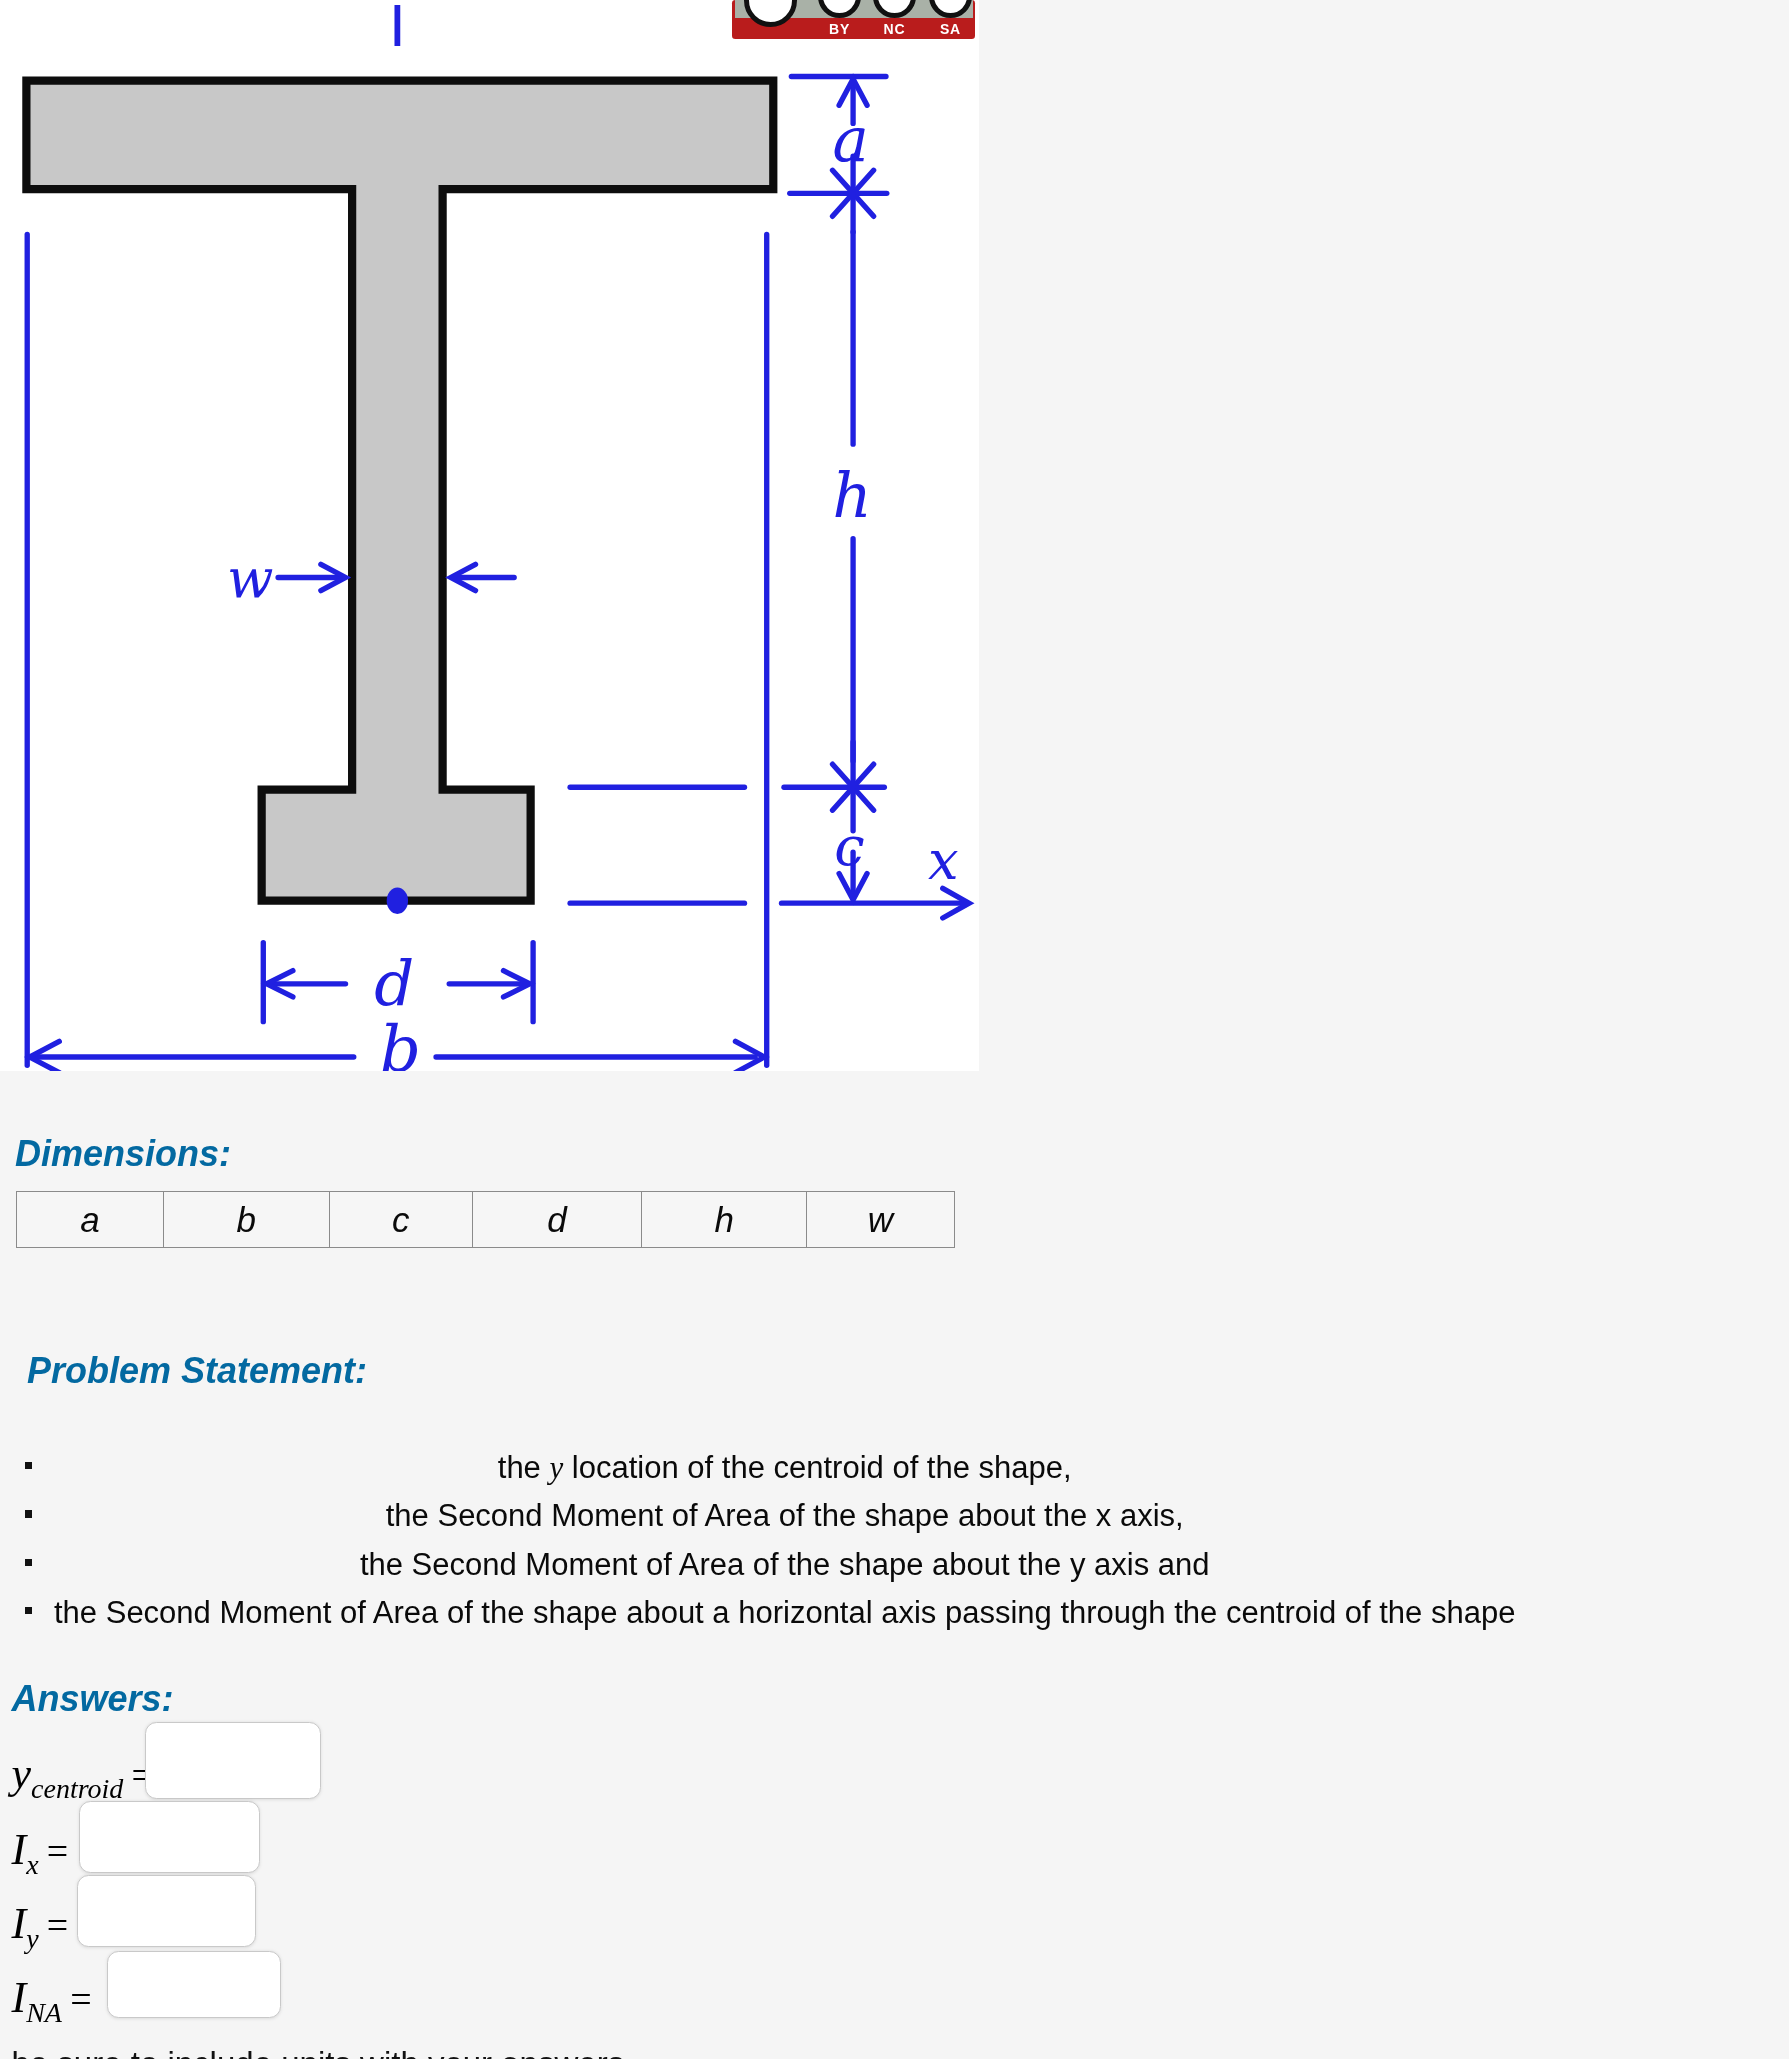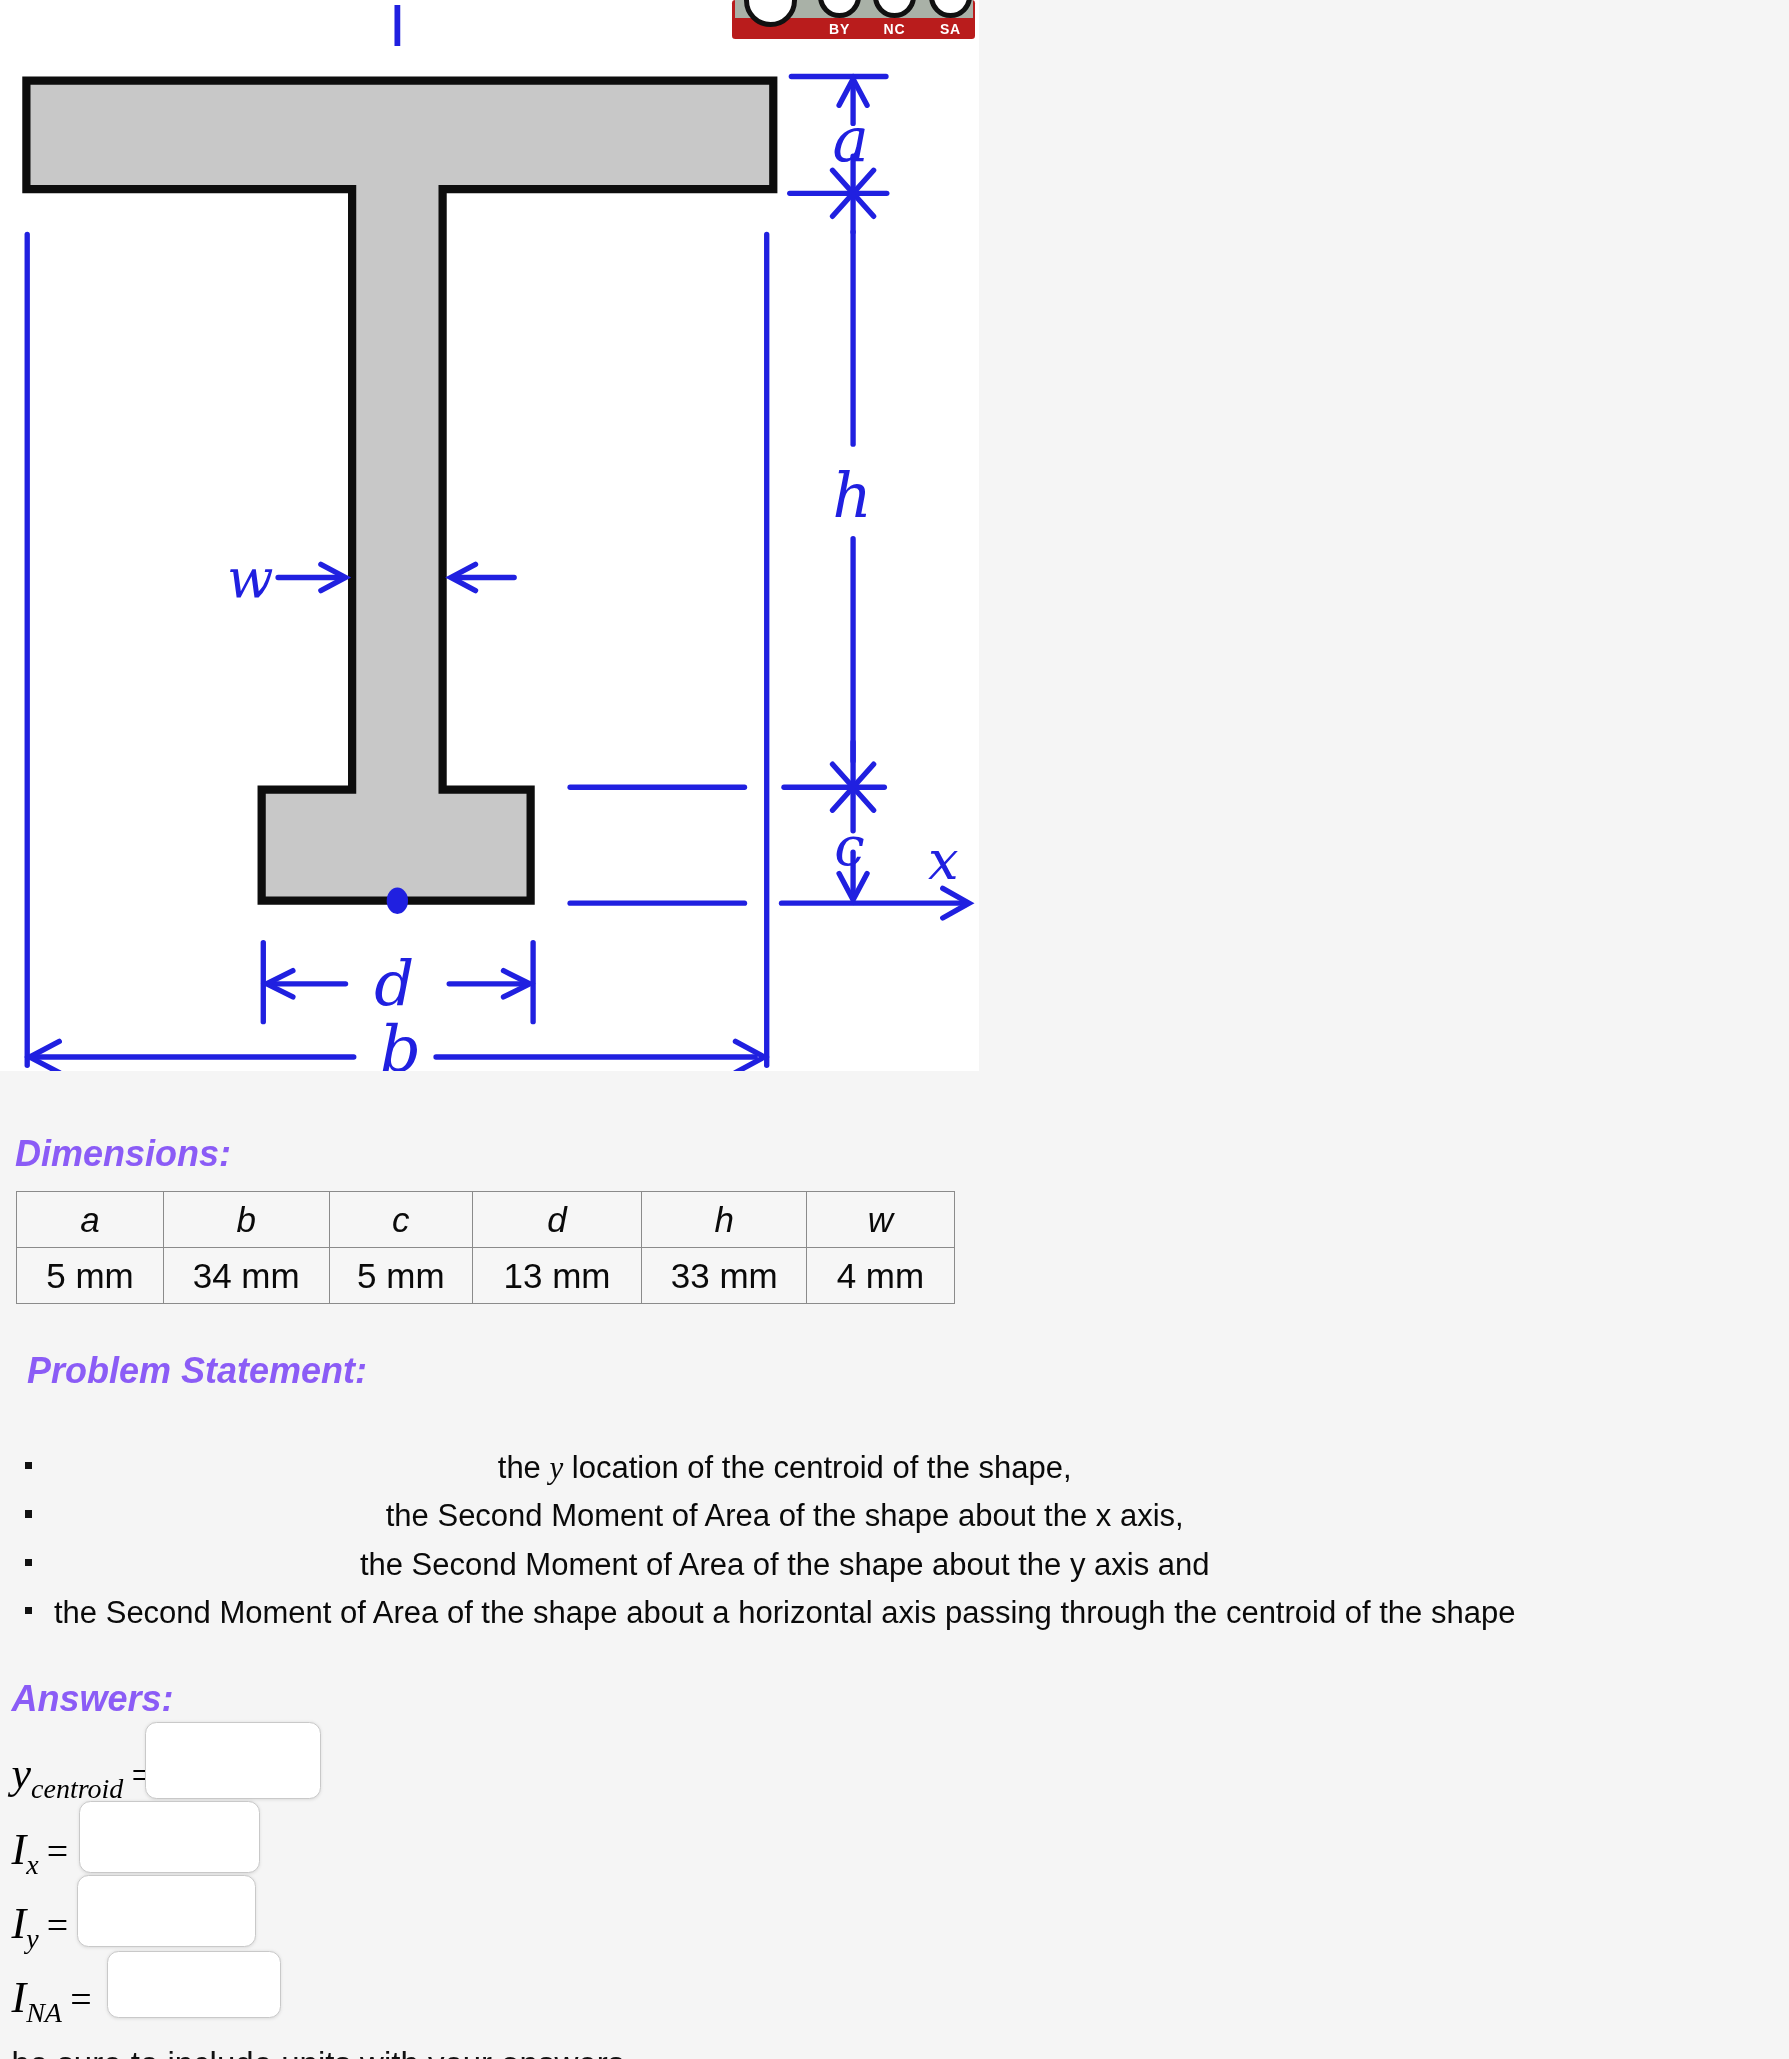--- a/index.html
+++ b/index.html
@@ -26,21 +26,21 @@
   .badge .c-by{left:86px;top:-25px;width:43px;height:43px;}
   .badge .c-nc{left:141px;top:-25px;width:43px;height:43px;}
   .badge .c-sa{left:197px;top:-25px;width:43px;height:43px;}
   .badge .lbl{position:absolute;top:21.4px;width:43px;text-align:center;
               color:#fff;font-size:14px;font-weight:bold;letter-spacing:0.8px;}
   .badge .l-by{left:86px;} .badge .l-nc{left:141px;} .badge .l-sa{left:197px;}
 
   .hand{font-family:"DejaVu Serif", serif;font-style:italic;fill:#2020e0;}
 
   
-  .sec-head{position:absolute;font-size:36px;font-weight:bold;font-style:italic;color:#8b5cf6;}
+  .sec-head{position:absolute;font-size:36px;font-weight:bold;font-style:italic;color:#0369a1;}
   #dim-head{left:15px;top:1133px;}
   table.dims{position:absolute;left:16.4px;top:1191px;border-collapse:collapse;background:#f6f6f6;}
   table.dims td{border:1.6px solid #8b8b8b;height:55px;text-align:center;vertical-align:middle;
                 font-size:35px;padding:0 6.6px;}
   table.dims tr.hdr td{font-style:italic;}
   .cw0{width:132px;} .cw1{width:152px;} .cw2{width:129px;} .cw3{width:155px;} .cw4{width:151px;} .cw5{width:133px;}
 
   
   #prob-head{left:27px;top:1350px;}
   .intro{position:absolute;left:11.5px;top:1403px;font-size:31px;}
@@ -149,28 +149,20 @@
   <table class="dims">
     <tbody>
         <tr class="hdr">
       <td class="cw0">a</td>
       <td class="cw1">b</td>
       <td class="cw2">c</td>
       <td class="cw3">d</td>
       <td class="cw4">h</td>
       <td class="cw5">w</td>
     </tr>
-    <tr>
-      <td>5 mm</td>
-      <td>34 mm</td>
-      <td>5 mm</td>
-      <td>13 mm</td>
-      <td>33 mm</td>
-      <td>4 mm</td>
-    </tr>
   </tbody>
     </table>
 
   <div class="sec-head" id="prob-head">Problem Statement:</div>
 
   <ul class="bullets">
     <li>
       <span class="dot"></span><span>the </span><span class="ital">y</span><span> location of the centroid of the shape,</span>
     </li>
     <li>

